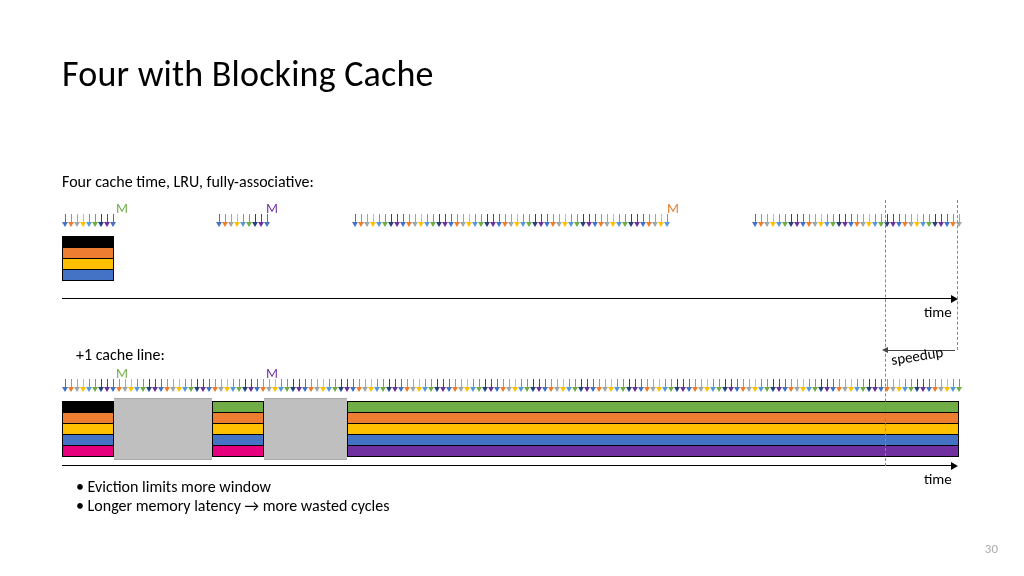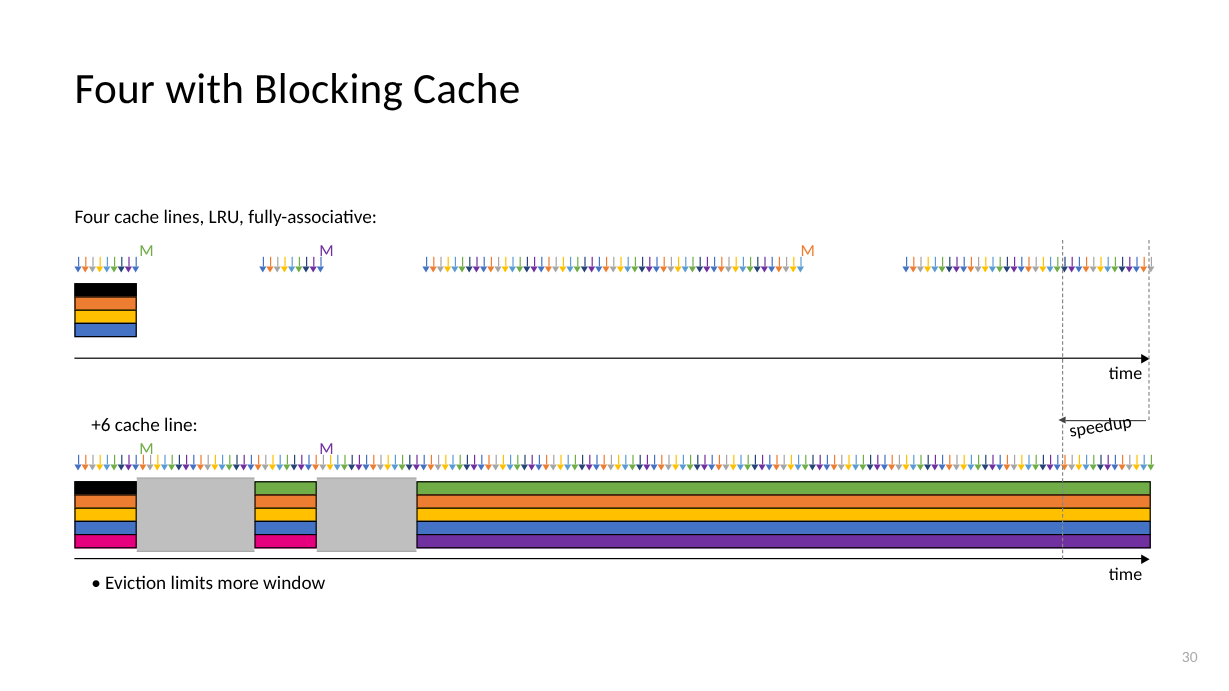--- a/index.html
+++ b/index.html
@@ -133,21 +133,21 @@
     bottom: 20px;
     color: #aaa;
     font-size: 13px;
   }
 </style>
 </head>
 <body>
 
 <div class="title">Four with Blocking Cache</div>
 
-<div class="subtitle sub1">Four cache lines, LRU, fully-associative:</div>
+<div class="subtitle sub1">Four cache time, LRU, fully-associative:</div>
 
 <div class="diagram d1" id="diag1">
   <div class="timeline" style="top:98px;"></div>
   <div class="time-lbl" style="top:103px; left:862px;">time</div>
 <span class="m-lbl" style="left: 54px; color: rgb(112, 173, 71);">M</span>
     <span class="m-lbl" style="left: 204px; color: rgb(112, 48, 160);">M</span>
     <span class="m-lbl" style="left: 605px; color: rgb(237, 125, 49);">M</span>
     <div class="arrows">
       <div style="position: absolute; left: 0px; top: 0px; width: 6px;">
         <div style="width:1px;height:8px;background:#4472C4;margin:0 auto;"></div>
@@ -575,21 +575,21 @@
       </div>
     </div>
     <div class="stack" style="left: 0px;">
       <div class="stack-row" style="background: rgb(0, 0, 0);"></div>
       <div class="stack-row" style="background: rgb(237, 125, 49);"></div>
       <div class="stack-row" style="background: rgb(255, 192, 0);"></div>
       <div class="stack-row" style="background: rgb(68, 114, 196);"></div>
     </div>
   </div>
 
-<div class="subtitle sub2" style="left:76px;">+6 cache line:</div>
+<div class="subtitle sub2" style="left:76px;">+1 cache line:</div>
 
 <div class="diagram d2" id="diag2">
   <div class="timeline" style="top:100px;"></div>
   <div class="time-lbl" style="top:105px; left:862px;">time</div>
 <span class="m-lbl" style="left: 54px; color: rgb(112, 173, 71);">M</span>
     <span class="m-lbl" style="left: 204px; color: rgb(112, 48, 160);">M</span>
     <div class="arrows">
       <div style="position: absolute; left: 0px; top: 0px; width: 6px;">
         <div style="width:1px;height:8px;background:#4472C4;margin:0 auto;"></div>
         <div style="width:0;height:0;border-left:3px solid transparent;border-right:3px solid transparent;border-top:5px solid #4472C4;"></div>
@@ -1213,16 +1213,17 @@
   </div>
 
 <div class="vline" style="left:885px; top:200px; height:266px;"></div>
 <div class="vline" style="left:957px; top:200px; height:150px;"></div>
 <div class="sp-arrow" style="left:888px; top:350px; width:67px;"></div>
 <div class="speedup" style="left:891px; top:347px;">speedup</div>
 
 <div class="bullets">
   <ul id="blist">
       <li class="b1">Eviction limits more window</li>
+      <li class="b1">Longer memory latency → more wasted cycles</li>
     </ul>
 </div>
 
 <div class="pagenum">30</div>
 
 </body></html>

